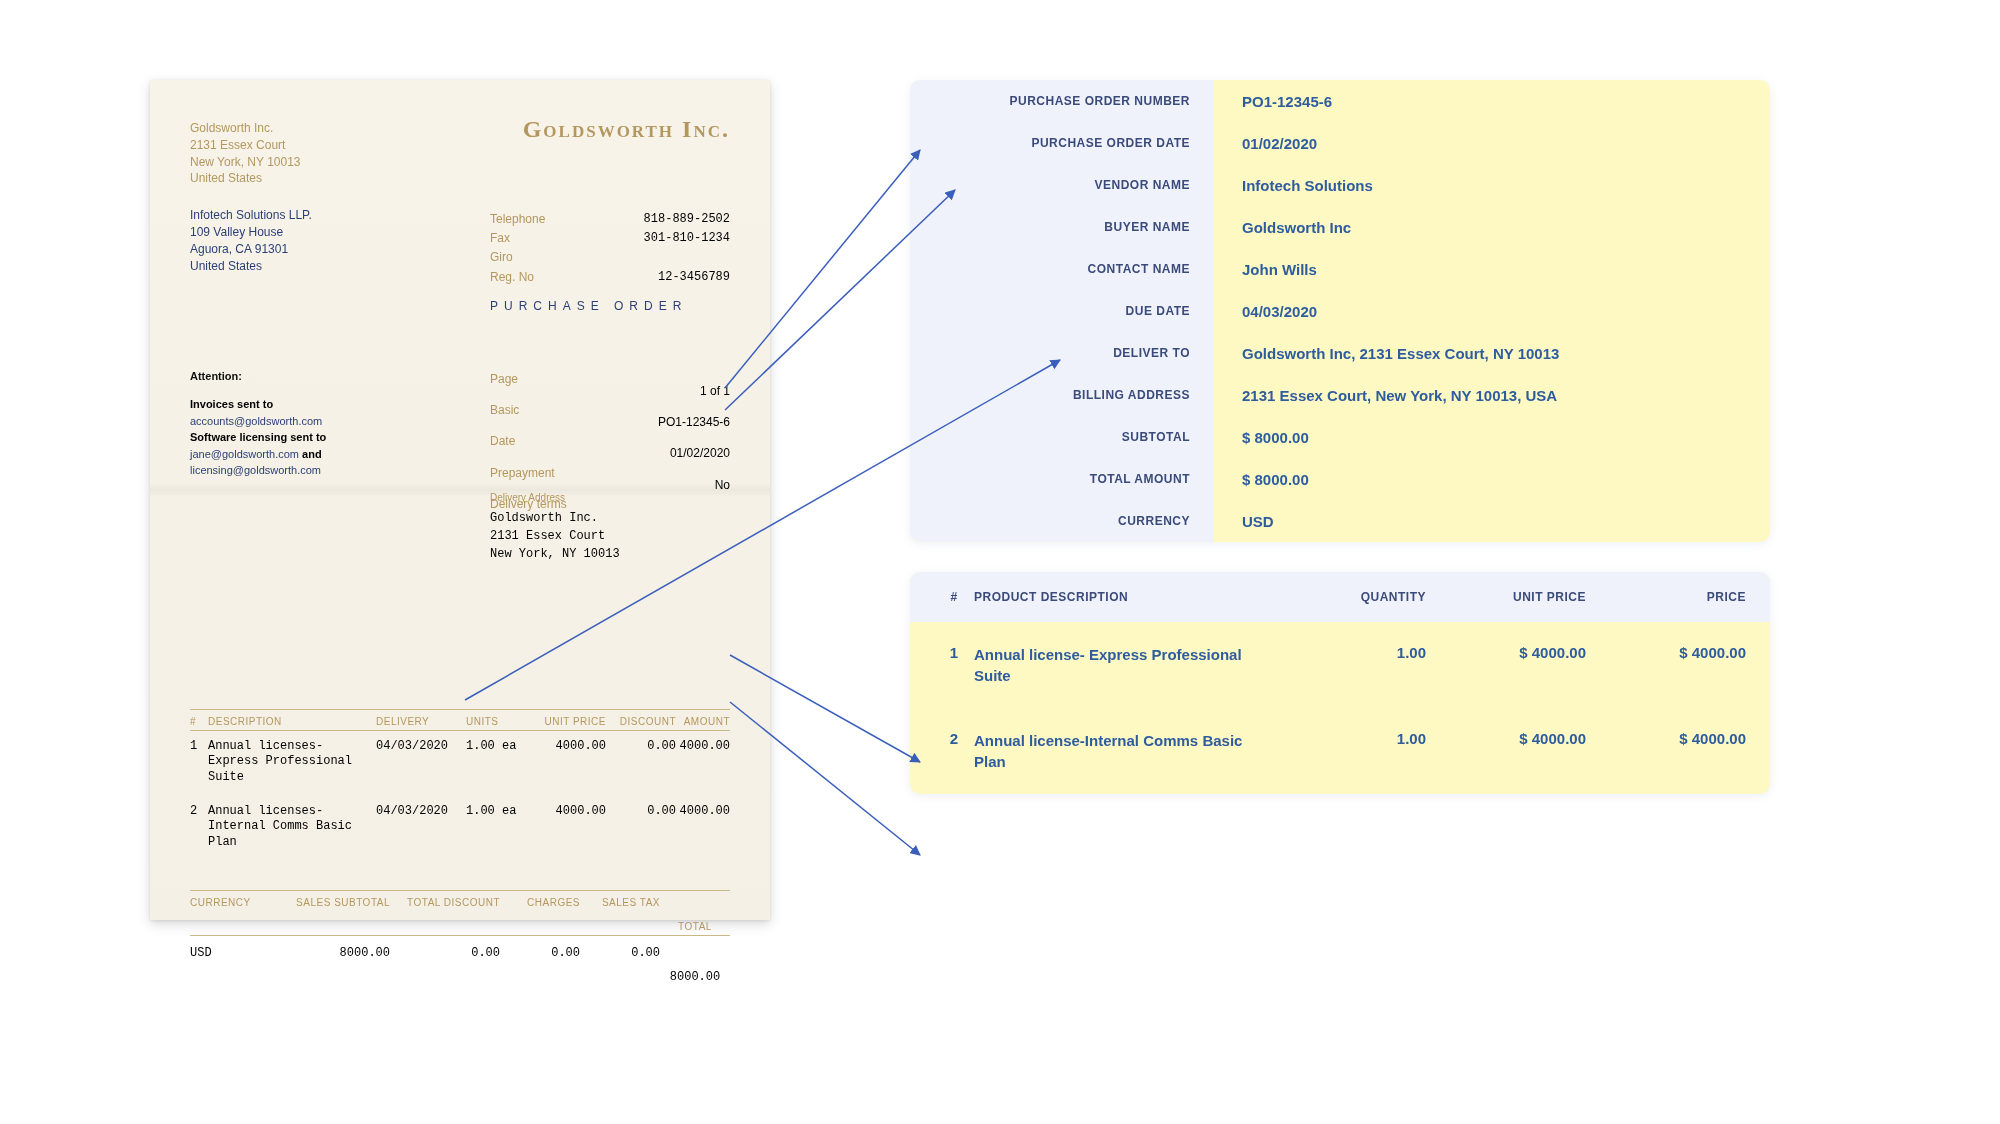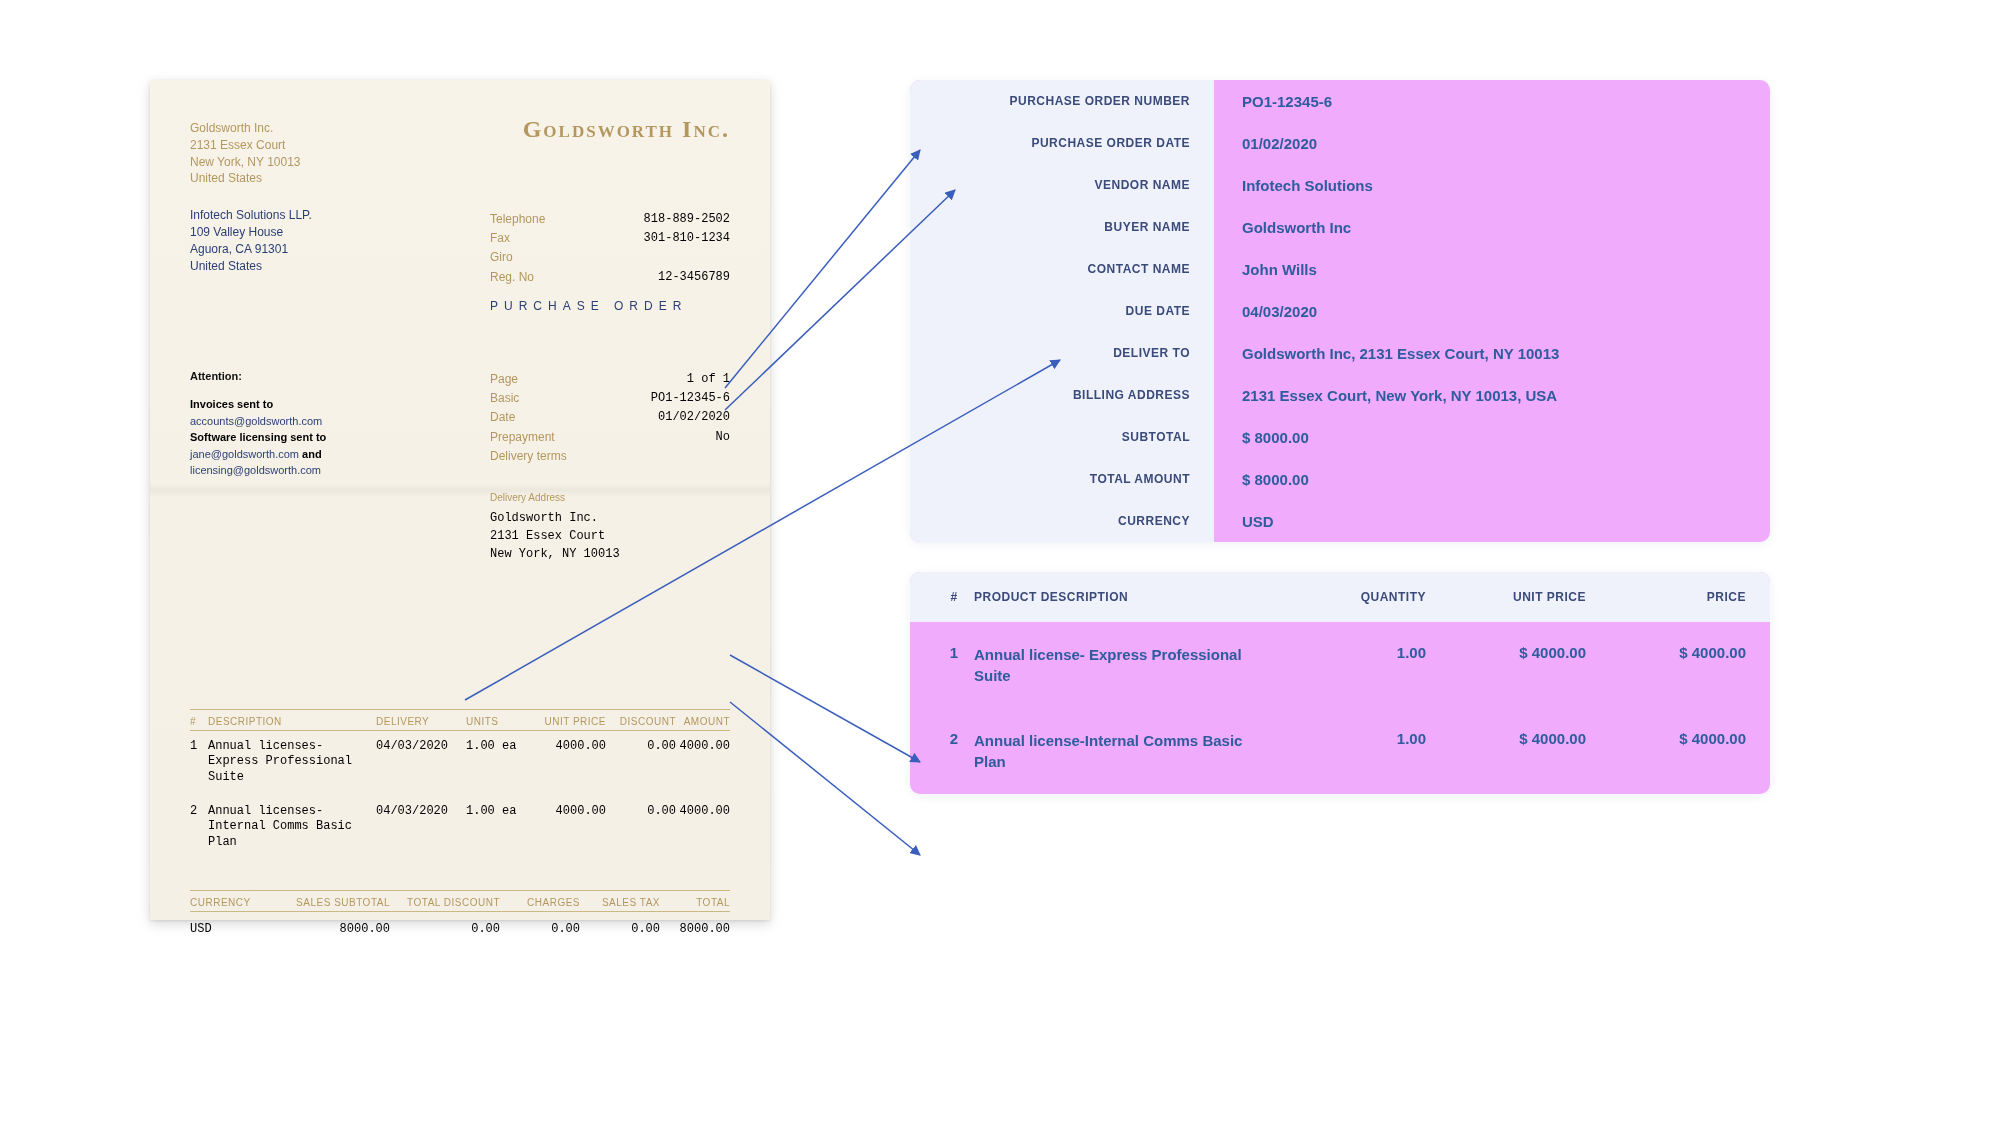--- a/index.html
+++ b/index.html
@@ -103,21 +103,21 @@
   .attn-block .k { color: #000; font-weight: 600; }
   .meta-right2 {
     position: absolute;
     right: 40px;
     top: 290px;
     width: 240px;
     font-family: Arial, sans-serif;
     font-size: 12px;
   }
   .meta-right2 .meta-row .k { color:#b3975f; }
-  .meta-right2 .meta-row .v { font-family:Liberation Mono, monospace; color:#000; }
+  .meta-right2 .meta-row .v { font-family:Liberation Sans, sans-serif; color:#000;margin-top:12px; }
   .delivery-block {
     position: absolute;
     right: 40px;
     top: 412px;
     width: 240px;
     font-family: Arial, sans-serif;
     font-size: 11px;
   }
   .delivery-block .hdr { color:#b3975f; font-size:10px; margin-bottom:6px; }
   .delivery-block .body { font-family:"Courier New",Courier,monospace; color:#000; font-size:12px; line-height:1.5; }
@@ -153,38 +153,38 @@
     margin-top: 40px;
     display:flex;
     font-family: Arial, sans-serif;
     font-size:10px;
     color:#b3975f;
     border-top:1px solid #c9b985;
     padding-top:6px;
     letter-spacing:0.5px;
   }
   .t-cur{width:80px;} .t-sub{width:120px;text-align:right;} .t-disc{width:110px;text-align:right;}
-  .t-chg{width:80px;text-align:right;} .t-tax{width:80px;text-align:right;} .t-tot{flex:1;text-align:right;}
+  .t-chg{width:80px;text-align:right;} .t-tax{width:80px;text-align:right;} .t-tot{flex:1;text-align:center;margin-top:24px;}
   .totals-hdr > div { border-bottom:1px solid #c9b985; padding-bottom:3px; }
   .totals-row {
     margin-top:10px;
     display:flex;
     font-family:"Courier New",Courier,monospace;
     font-size:12px;
     color:#000;
   }
 
   
   .right { flex:1; max-width:860px; }
   .panel {
     border-radius: 10px;
     box-shadow: 0 2px 10px rgba(40,60,120,0.08);
     overflow:hidden;
     margin-bottom: 30px;
-    background:#f0abfc;
+    background:#fef9c3;
   }
   .kv-panel { display:flex; flex-direction:column; }
   .kv-row { display:flex; align-items:center; height:42px; }
   .kv-row .k {
     width: 280px;
     background:#eff2fb;
     text-align:right;
     padding: 0 24px 0 0;
     font-size:12px;
     font-weight:700;

